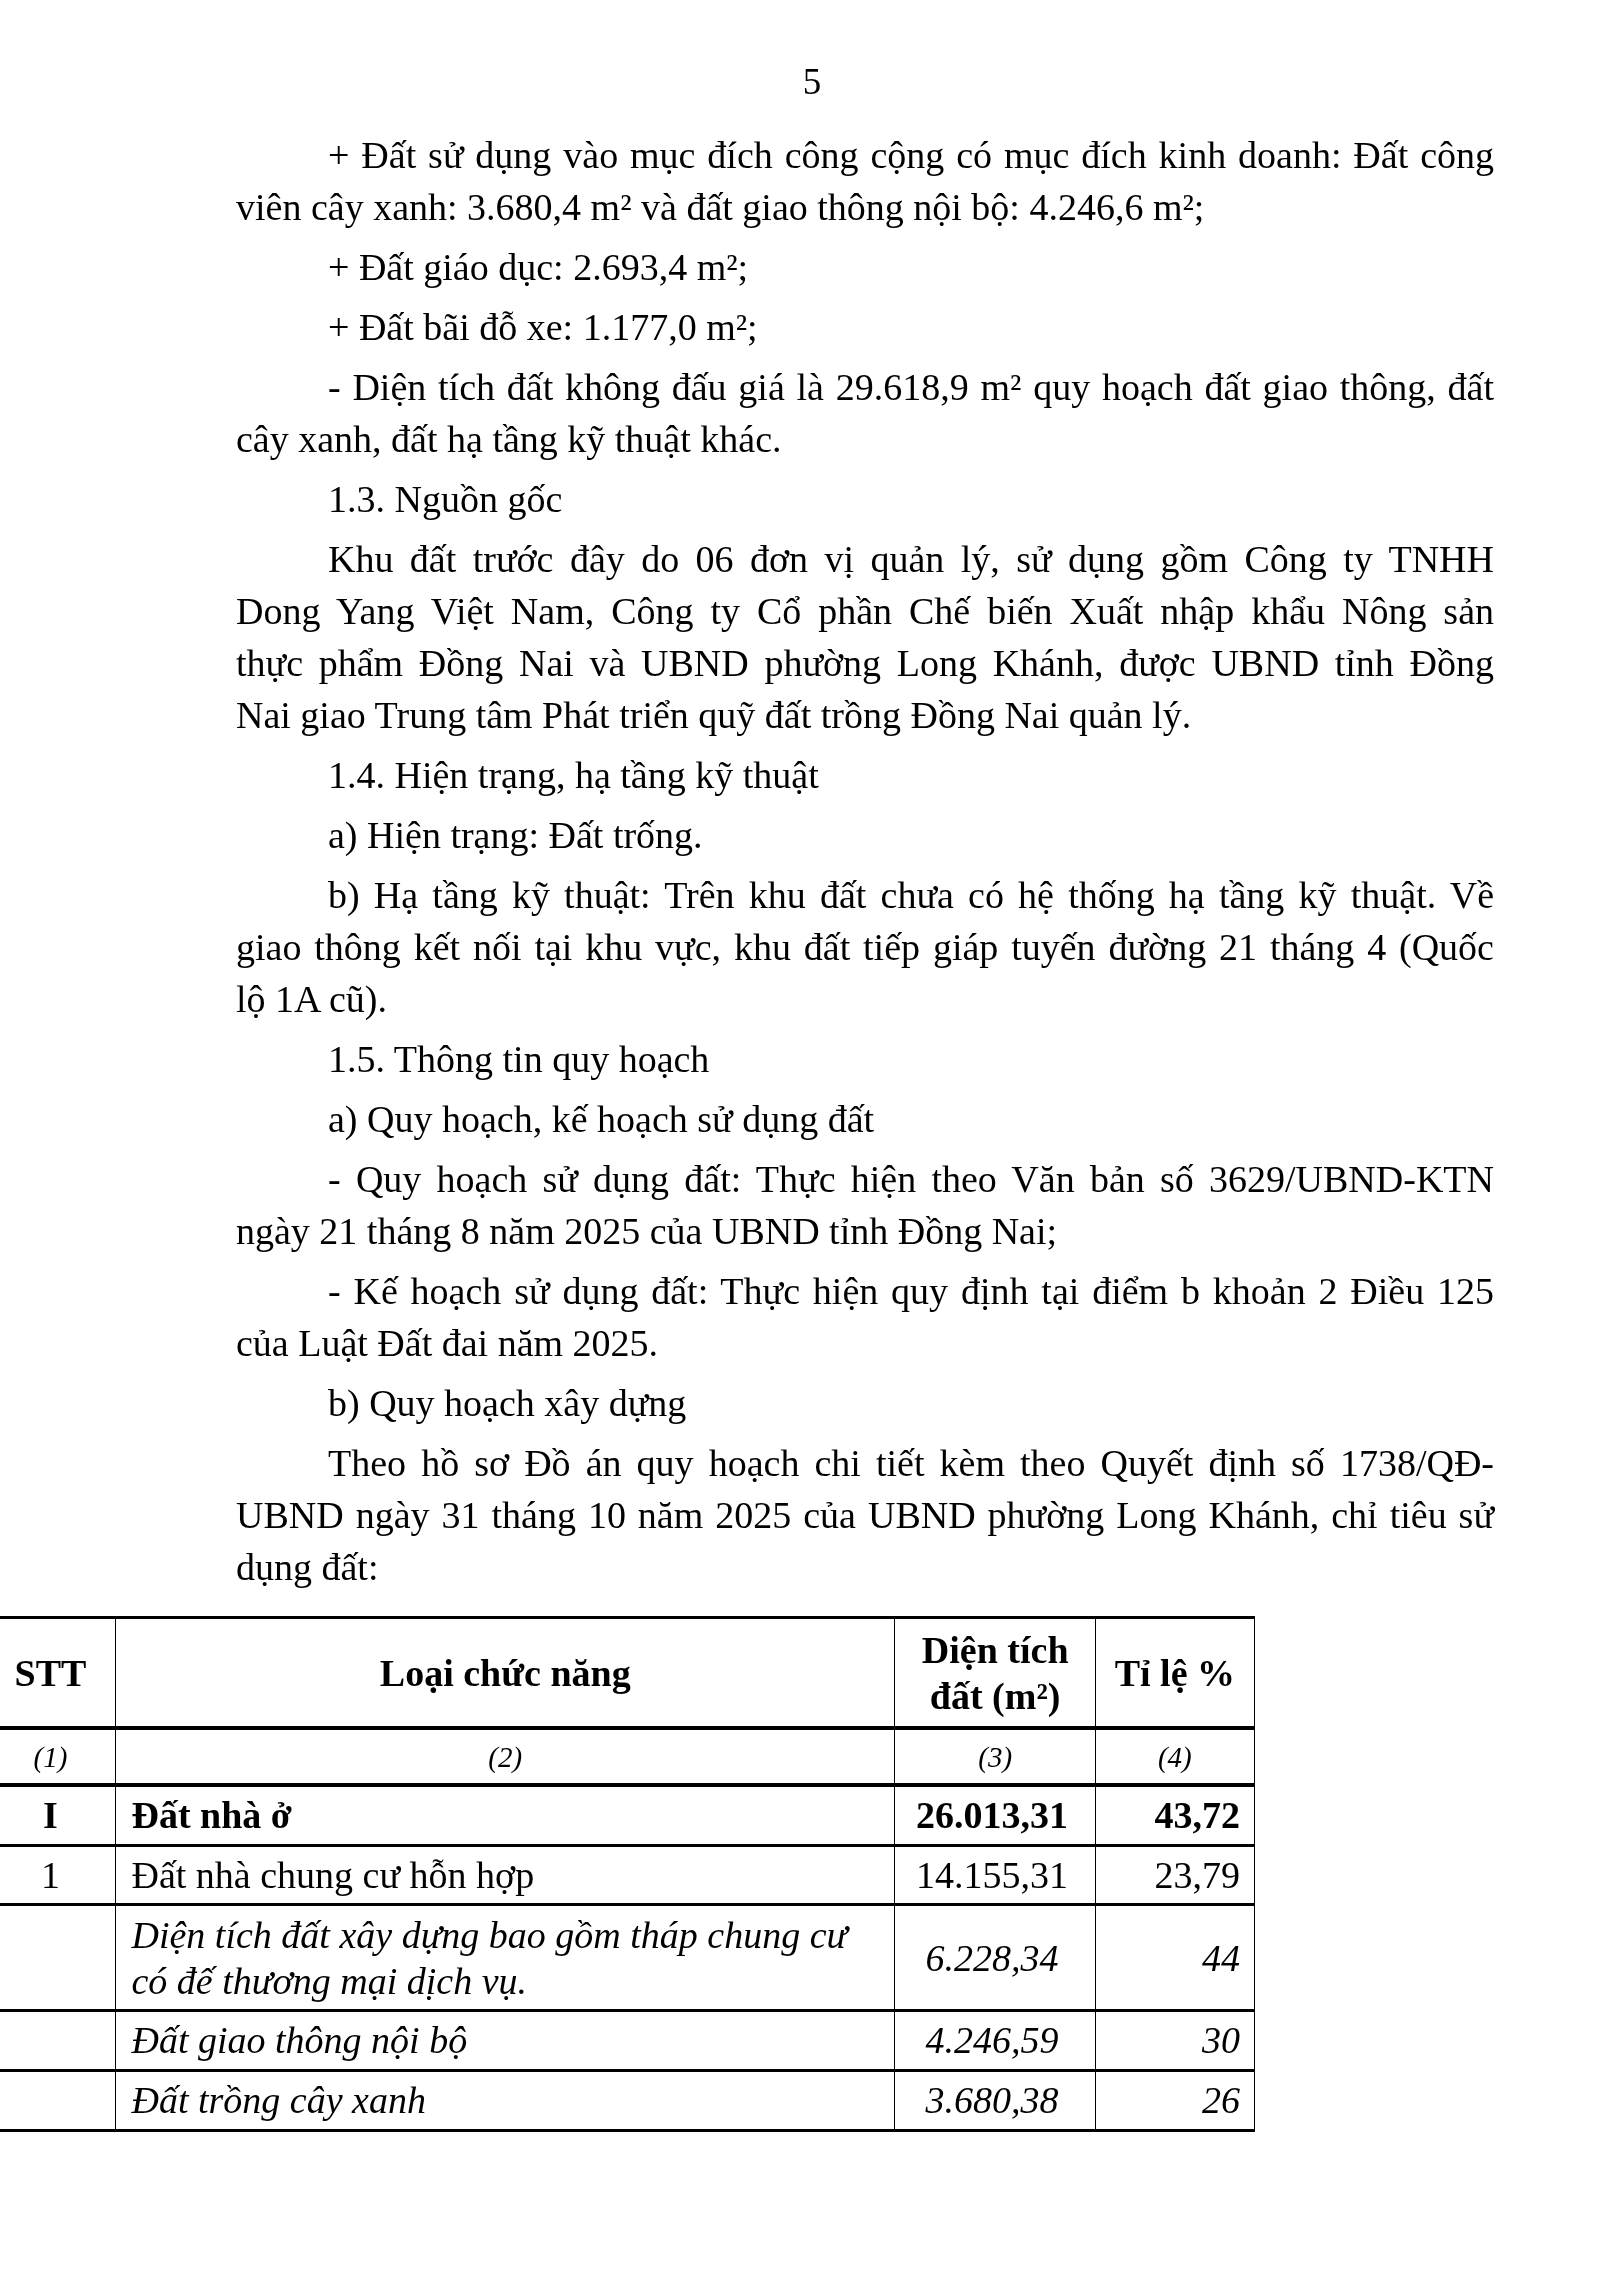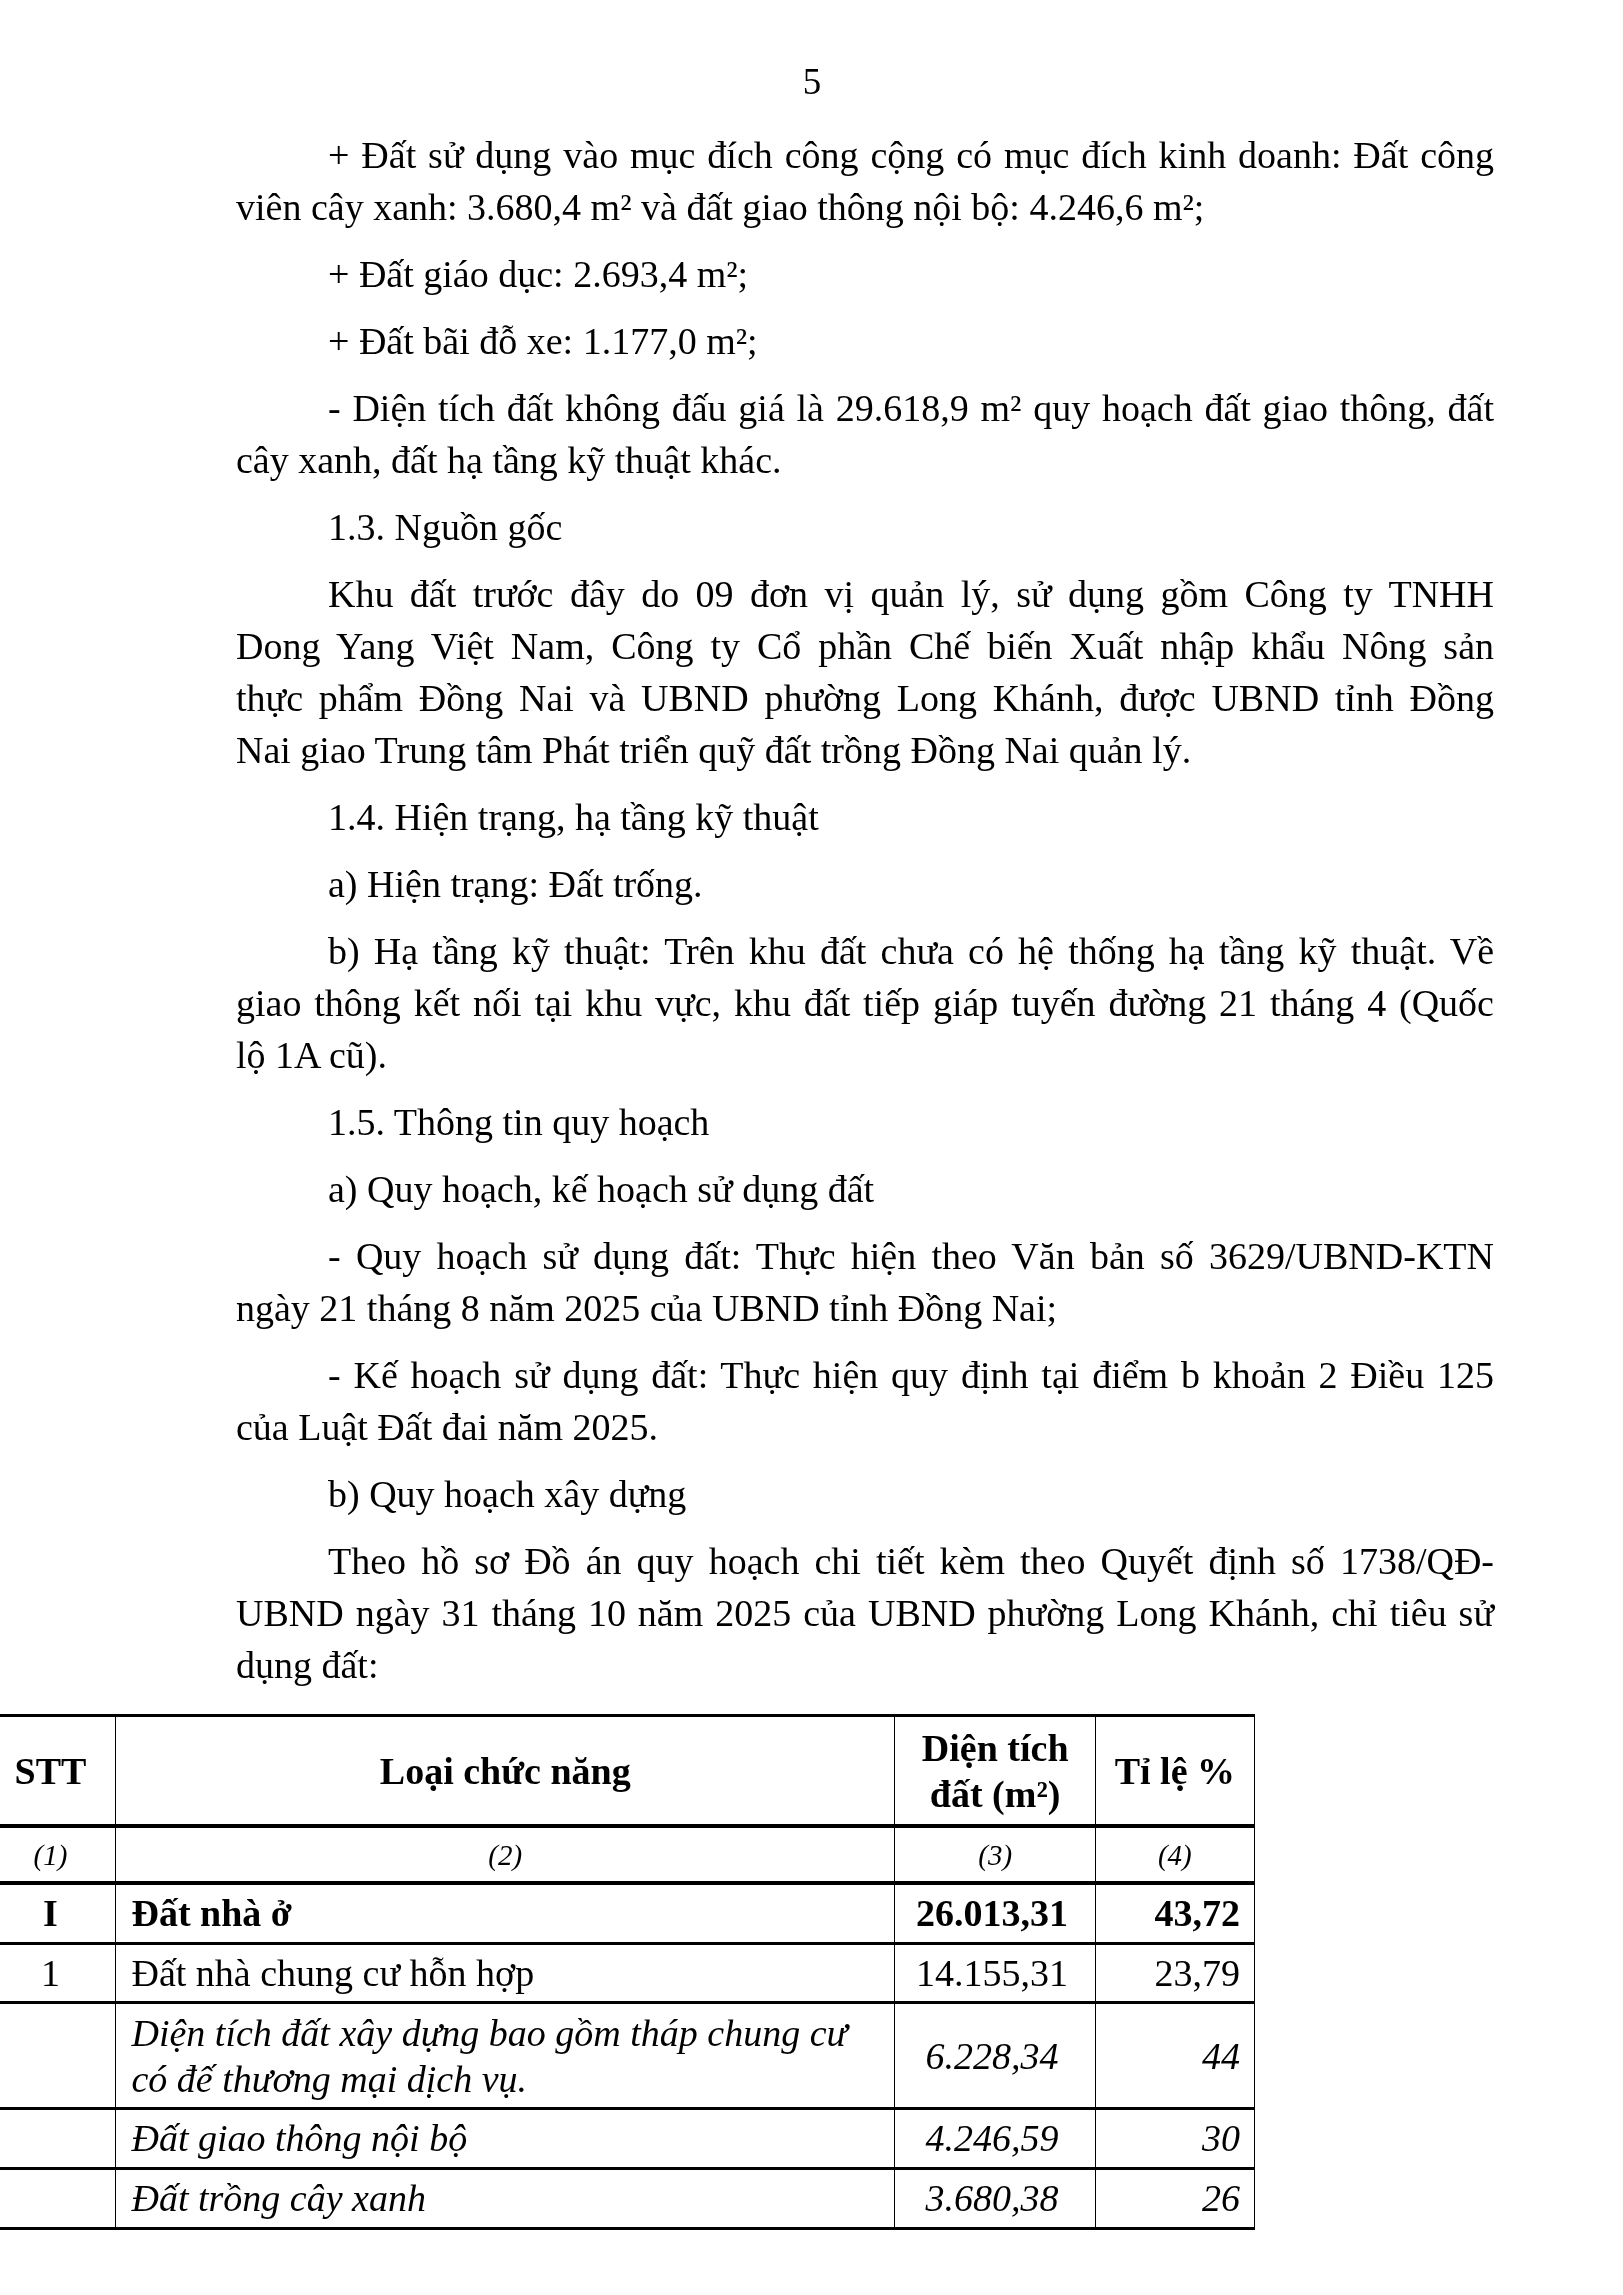--- a/index.html
+++ b/index.html
@@ -20,21 +20,21 @@
     margin-top: 60px;
     text-align: center;
     font-size: 37px;
     line-height: 43px;
   }
   .content {
     margin: 26px 130px 0 236px; 
     font-size: 38px;
     line-height: 52px;
   }
-  .para { margin-top: 15px; }
+  .para { margin-top: 8px; }
   .para.heading { font-weight: normal; }
   .line { text-align: justify; text-align-last: justify; }
   .line.first { text-indent: 92px; }
   .line.last { text-align-last: auto; }
 
   
   .table-wrap { margin-top: 23px; margin-left: -15.3px; }
   table.doc-table {
     border-collapse: collapse;
     width: 1270px;
@@ -96,21 +96,21 @@
         <div class="line first last">+ Đất bãi đỗ xe: 1.177,0 m²;</div>
       </div>
       <div class="para">
         <div class="line first">- Diện tích đất không đấu giá là 29.618,9 m² quy hoạch đất giao thông, đất</div>
         <div class="line last">cây xanh, đất hạ tầng kỹ thuật khác.</div>
       </div>
       <div class="para heading">
         <div class="line first last">1.3. Nguồn gốc</div>
       </div>
       <div class="para">
-        <div class="line first">Khu đất trước đây do 09 đơn vị quản lý, sử dụng gồm Công ty TNHH</div>
+        <div class="line first">Khu đất trước đây do 06 đơn vị quản lý, sử dụng gồm Công ty TNHH</div>
         <div class="line">Dong Yang Việt Nam, Công ty Cổ phần Chế biến Xuất nhập khẩu Nông sản</div>
         <div class="line">thực phẩm Đồng Nai và UBND phường Long Khánh, được UBND tỉnh Đồng</div>
         <div class="line last">Nai giao Trung tâm Phát triển quỹ đất trồng Đồng Nai quản lý.</div>
       </div>
       <div class="para heading">
         <div class="line first last">1.4. Hiện trạng, hạ tầng kỹ thuật</div>
       </div>
       <div class="para">
         <div class="line first last">a) Hiện trạng: Đất trống.</div>
       </div>

